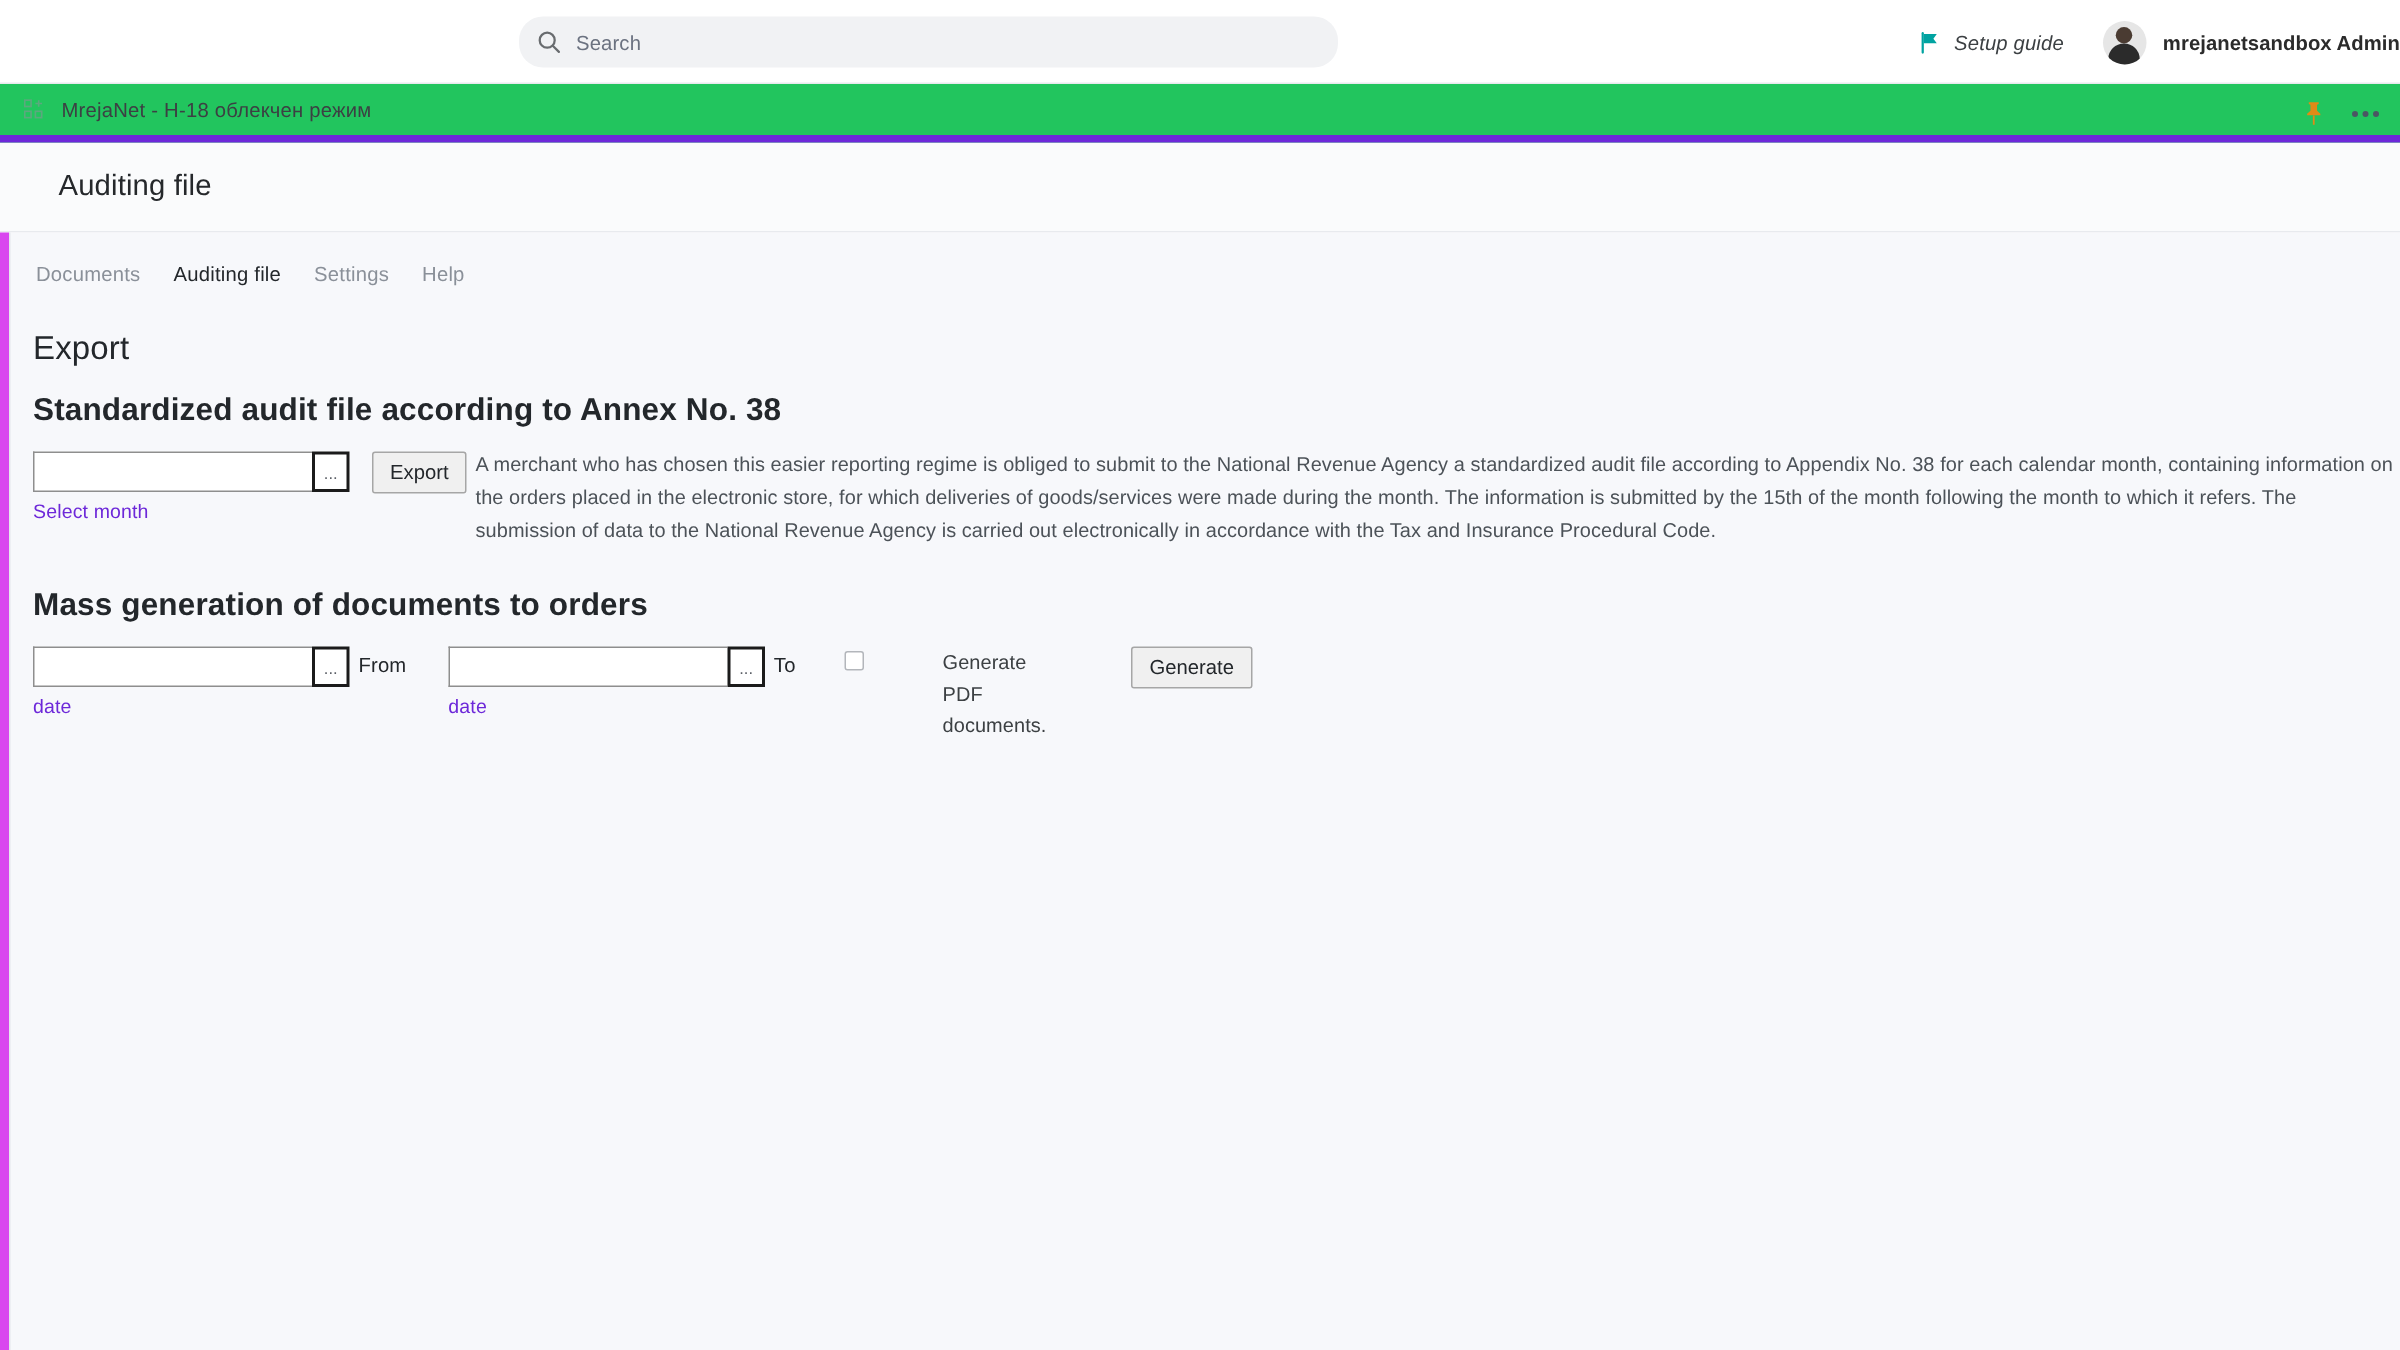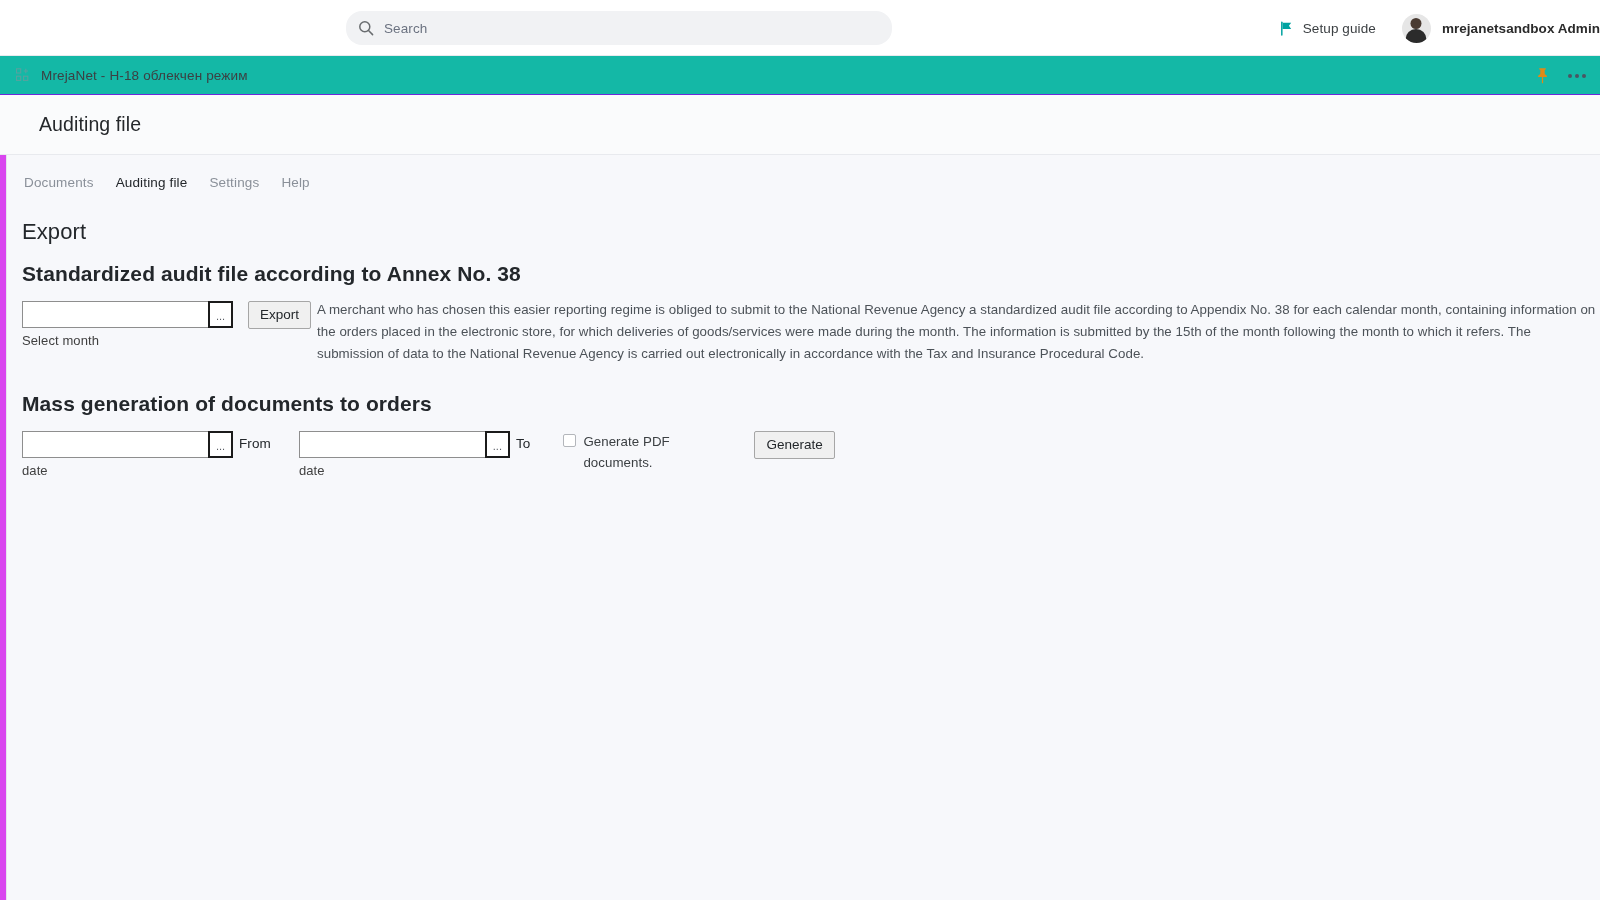--- a/index.html
+++ b/index.html
@@ -50,20 +50,21 @@
     display: flex;
     align-items: center;
     gap: 0;
   }
   .setup-guide {
     display: flex;
     gap: 9px;
     cursor: pointer;
     padding: 6px 8px;
     margin-right: 18px;
+    font-style: italic;
   }
   .flag-icon { width: 15px; height: 15px; flex: none; }
   .setup-guide-label {
     font-size: 13.5px;
     color: #3c4043;
     letter-spacing: .1px;
   }
   .user-block {
     display: flex;
     align-items: center;
@@ -98,22 +99,22 @@
     font-weight: 700;
     color: #2b2b2b;
     white-space: nowrap;
     letter-spacing: .05px;
   }
 
   
   .breadcrumb-bar {
     position: relative;
     height: 39px;
-    background: #14b8a6;
-    border-bottom: 1px solid #6d28d9;
+    background: #22c55e;
+    border-bottom: 5px solid #6d28d9;
     display: flex;
     align-items: center;
     padding-left: 16px;
   }
   .app-icon { width: 14px; height: 14px; flex: none; margin-right: 11px; opacity: .55; }
   .breadcrumb-text {
     font-size: 13.5px;
     color: #3c4043;
     letter-spacing: .15px;
     cursor: pointer;
@@ -226,21 +227,21 @@
     line-height: 1;
     padding: 0;
     cursor: pointer;
     display: flex;
     align-items: flex-end;
     justify-content: center;
     padding-bottom: 4px;
   }
   .field-sublabel {
     font-size: 13px;
-    color: #404040;
+    color: #6d28d9;
     margin-top: 5px;
     letter-spacing: .1px;
   }
   .side-label {
     font-size: 13.5px;
     color: #23272b;
     margin-left: 6px;
     align-self: flex-start;
     padding-top: 5px;
     letter-spacing: .1px;
@@ -265,20 +266,21 @@
     color: #4c5258;
     letter-spacing: .05px;
   }
 
   
   .check-wrap {
     display: flex;
     align-items: flex-start;
     cursor: pointer;
     max-width: 120px;
+    gap: 45px;
   }
   .checkbox {
     width: 13px; height: 13px;
     border: 1px solid #b3b6bb;
     border-radius: 2px;
     background: #ffffff;
     flex: none;
     margin-top: 3px;
     margin-right: 7px;
   }

